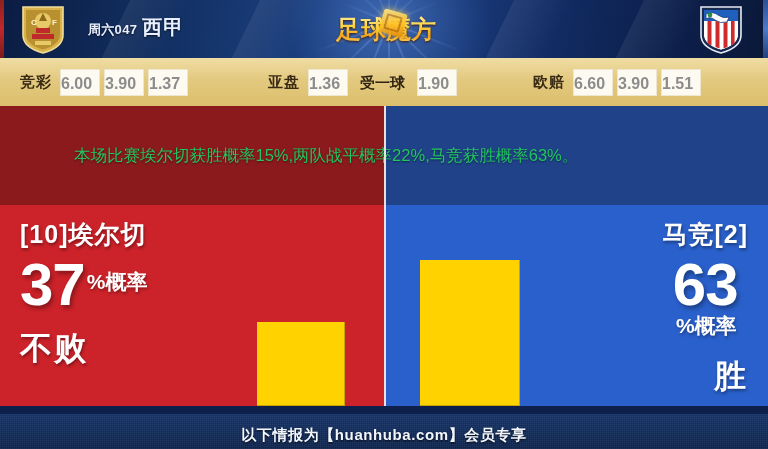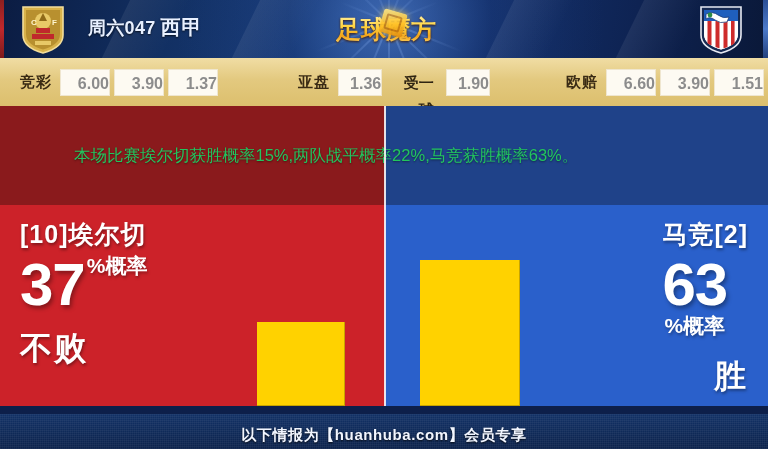--- a/index.html
+++ b/index.html
@@ -32,21 +32,21 @@
 
   .crest{position:absolute;top:4px;width:46px;height:50px;}
   .crest-left{left:20px;}
   .crest-right{right:24px;}
 
   .match-label{
     position:absolute;left:88px;top:14px;
     color:#e8f0ff;white-space:nowrap;
     text-shadow:0 1px 2px rgba(0,0,0,.7);
   }
-  .match-round{font-size:18px;font-weight:bold;letter-spacing:.3px;vertical-align:baseline;}
+  .match-round{font-size:13px;font-weight:bold;letter-spacing:.3px;vertical-align:baseline;}
   .match-league{font-size:20px;font-weight:bold;margin-left:5px;letter-spacing:1px;}
 
   .brand{
     position:absolute;left:325px;top:9px;width:122px;height:40px;
     display:flex;align-items:center;justify-content:center;
   }
   .brand-text{
     font-size:25px;font-weight:bold;letter-spacing:0px;
     background:linear-gradient(180deg,#fff3b0 0%,#ffd23c 42%,#f0a21a 70%,#ffe37a 100%);
     -webkit-background-clip:text;background-clip:text;color:transparent;
@@ -81,21 +81,21 @@
   }
   .odds-group{display:flex;align-items:center;}
   .odds-title{
     font-size:15px;font-weight:bold;color:#3a2b14;
     margin-right:8px;letter-spacing:1px;white-space:nowrap;
   }
   .odds-cell{
     background:#fdfaf2;
     color:#8c8c8c;
     font-size:16px;font-weight:bold;
-    width:50px;height:27px;line-height:27px;text-align:right;
+    width:40px;height:27px;line-height:27px;text-align:left;
     margin-right:4px;
     border:1px solid #efe6cf;
     box-sizing:border-box;
   }
   .odds-cell.hcp{
     background:transparent;border:none;color:#2f2412;
     width:auto;padding:0 8px;font-size:15px;
   }
 
   
@@ -125,21 +125,21 @@
   .team{position:absolute;top:0;color:#fff;}
   .team-left{left:20px;text-align:left;}
   .team-right{right:20px;text-align:right;}
   .team-name{
     font-size:25px;font-weight:bold;letter-spacing:1px;line-height:30px;
     margin-top:14px;
     text-shadow:1px 2px 3px rgba(0,0,0,.38);
     white-space:nowrap;
   }
   .pct-row{
-    display:flex;align-items:flex-start;line-height:1;
+    display:flex;align-items:center;line-height:1;
     margin-top:6px;
   }
   .team-right .pct-row{justify-content:flex-end;flex-direction:column;}
   .pct-num{
     font-size:60px;font-weight:bold;letter-spacing:-1px;
     text-shadow:2px 3px 4px rgba(0,0,0,.35);
   }
   .pct-suffix{
     font-size:21px;font-weight:bold;padding-bottom:7px;margin-left:2px;
     text-shadow:1px 2px 3px rgba(0,0,0,.35);

